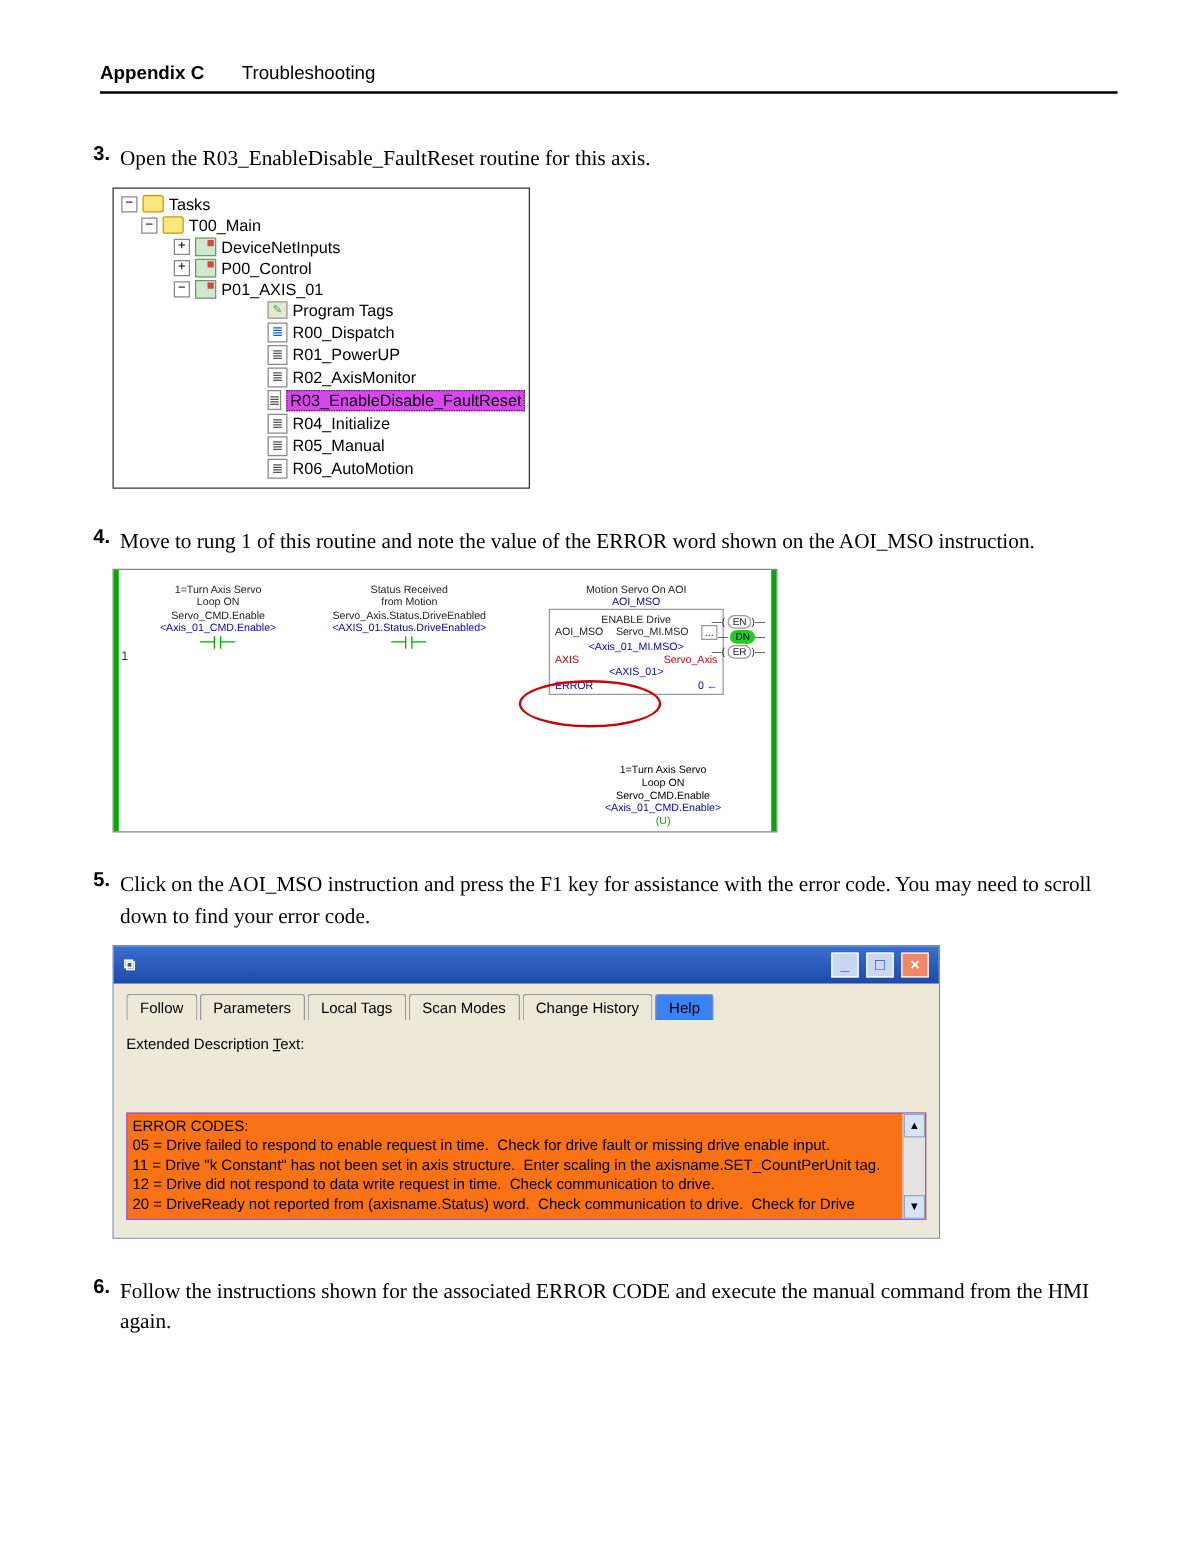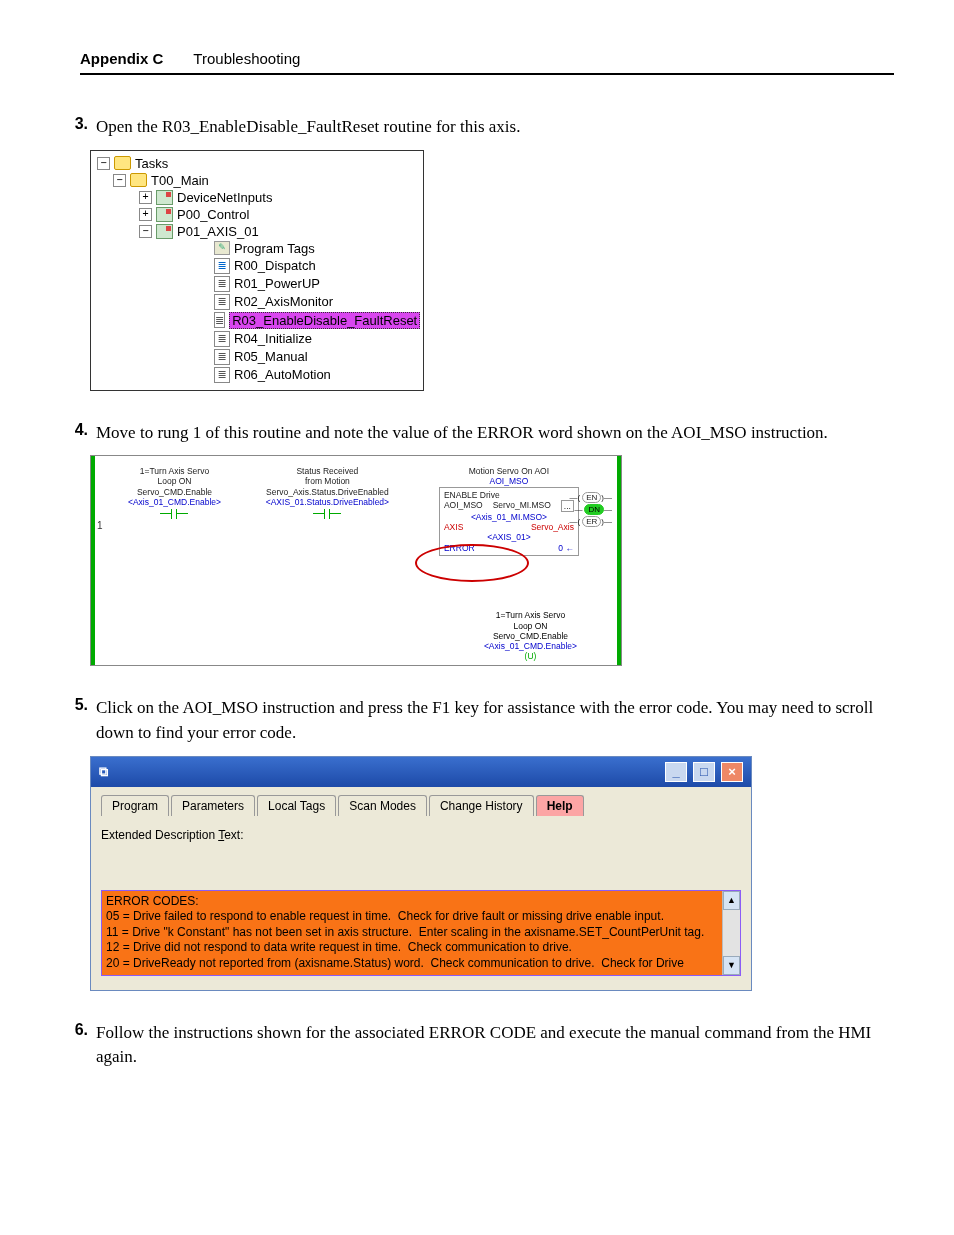--- a/index.html
+++ b/index.html
@@ -121,21 +121,21 @@
     position:relative;
   }
   .contact::before, .contact::after {
     content:""; position:absolute; top:4px; height:1px; background:#0a0;
   }
   .contact::before { left:-12px; width:12px; }
   .contact::after { right:-12px; width:12px; }
   .aoi-block {
     border:1px solid #999;
     font-size:8.5px;
-    text-align:left;
+    text-align:center;
     padding:2px 4px;
     width:130px;
     margin:0 auto;
     position:relative;
   }
   .aoi-block .row { display:flex; justify-content:space-between; gap:4px; }
   .aoi-block .row.center { justify-content:center; }
   .pin {
     position:absolute;
     font-size:8px;
@@ -204,21 +204,21 @@
     margin-bottom:12px;
   }
   .tab {
     border:1px solid #999;
     border-bottom:none;
     padding:3px 10px;
     background:#ece9d8;
     margin-right:2px;
     border-radius:3px 3px 0 0;
   }
-  .tab.active { background:#fca5a5; font-weight:bold; }
+  .tab.active { background:#3b82f6; font-weight:normal; }
   .label-row { font-size:12px; margin-bottom:20px; }
   .label-row .uline { text-decoration:underline; }
   .desc-box {
     display:flex;
     border:1px solid #8b5cf6;
     background:#f97316;
     margin-top:48px;
   }
   .desc-text {
     flex:1;
@@ -392,21 +392,21 @@
   <div class="win">
     <div class="win-title">
       <span style="font-size:13px">⧉</span>
       <span class="spacer"></span>
       <span class="win-btn">_</span>
       <span class="win-btn">□</span>
       <span class="win-btn close">×</span>
     </div>
     <div class="win-body">
       <div class="tabs">
-        <div class="tab">Program</div>
+        <div class="tab">Follow</div>
         <div class="tab">Parameters</div>
         <div class="tab">Local Tags</div>
         <div class="tab">Scan Modes</div>
         <div class="tab">Change History</div>
         <div class="tab active">Help</div>
       </div>
       <div class="label-row">
         <span>Extended Description </span><span class="uline">T</span><span>ext:</span>
       </div>
       <div class="desc-box">

